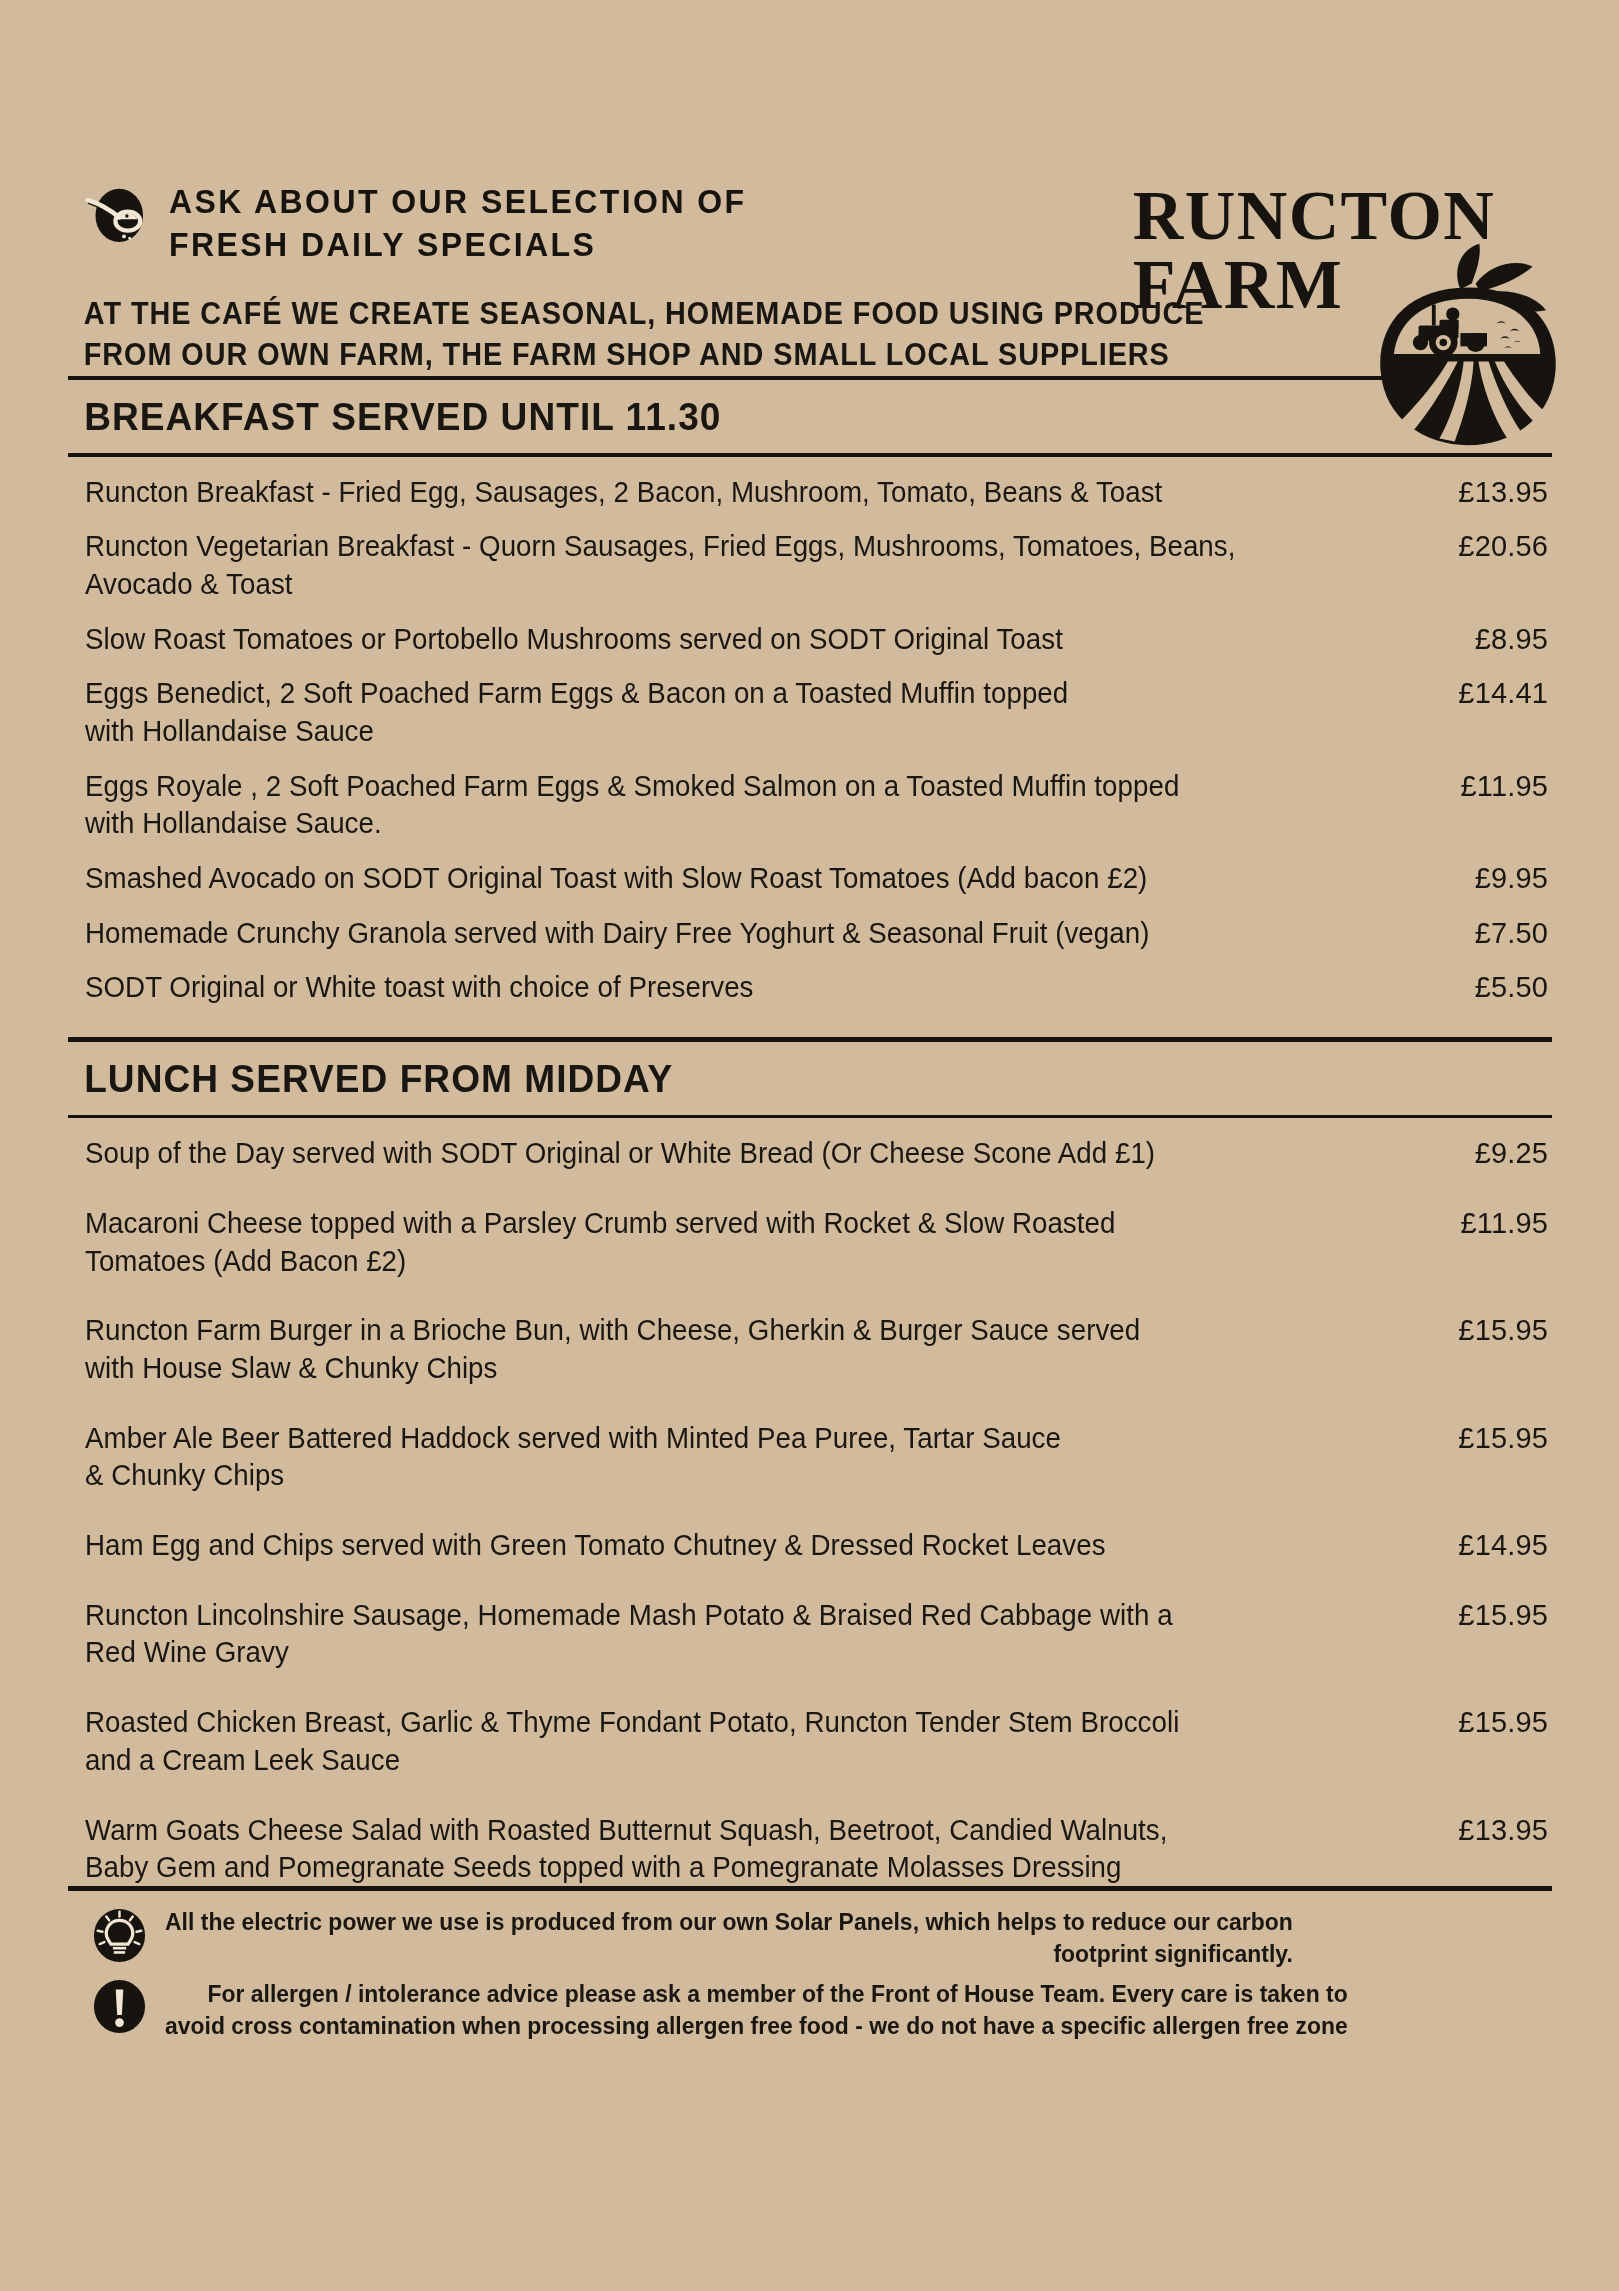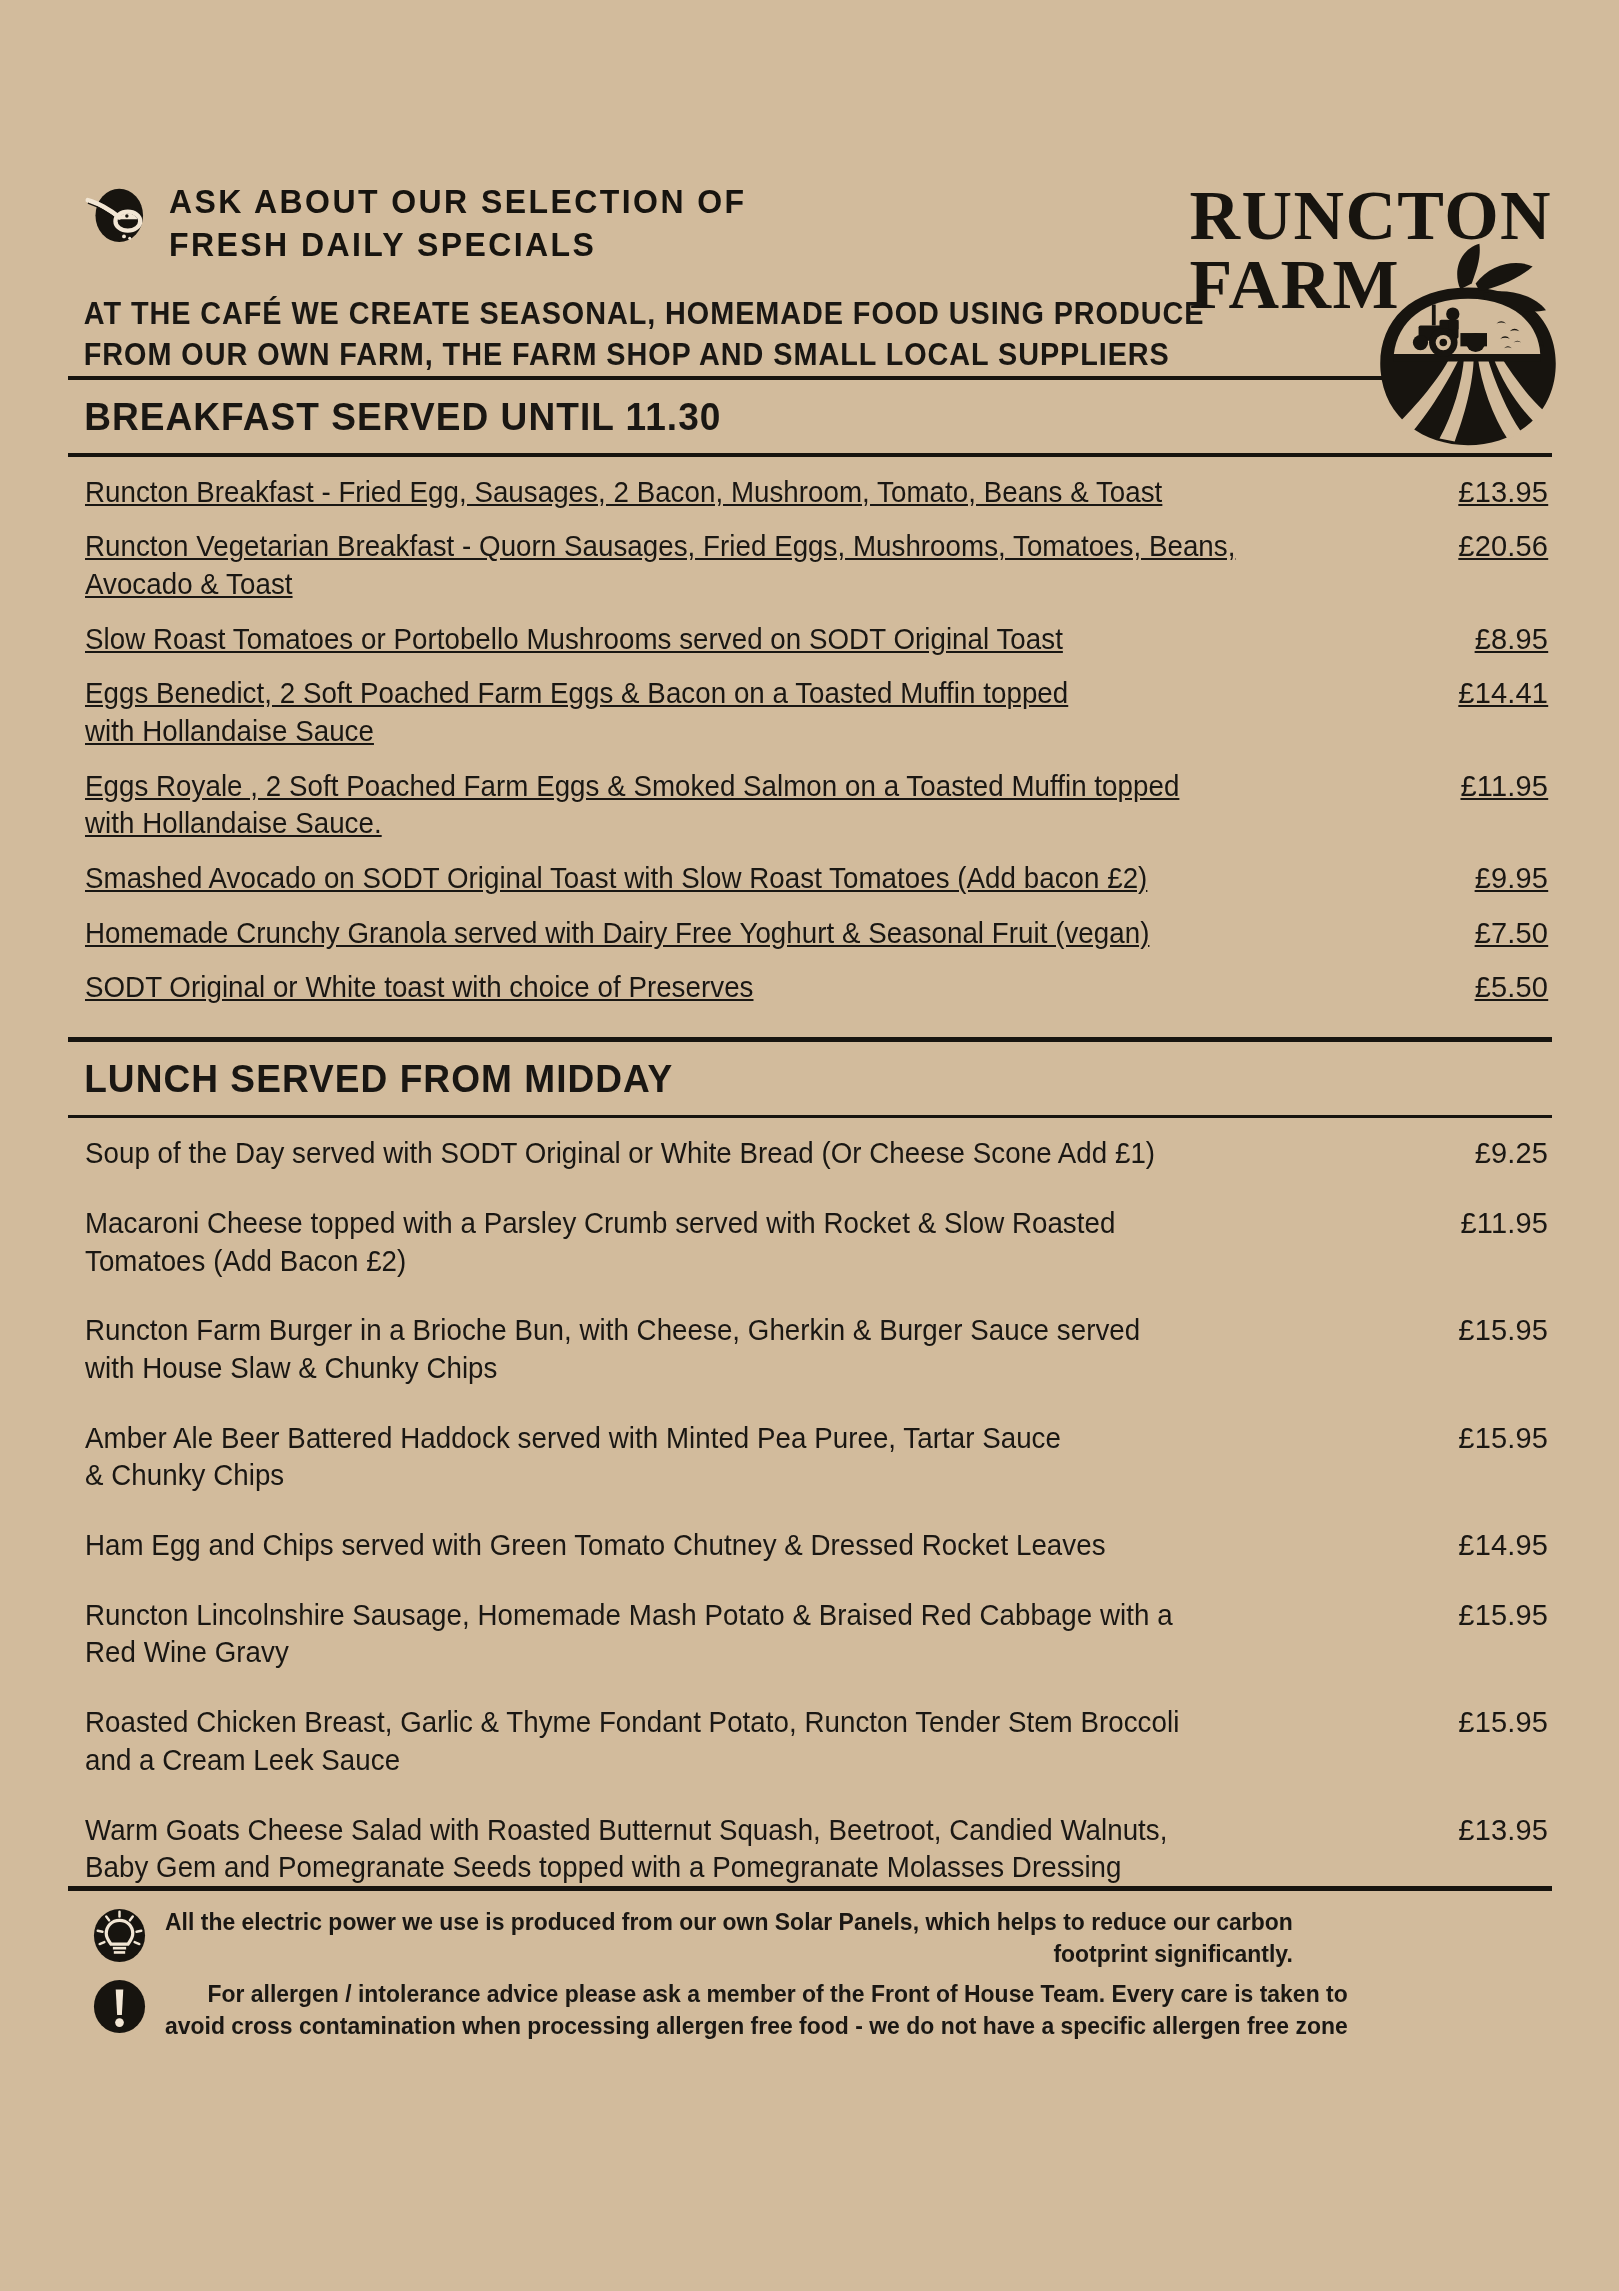--- a/index.html
+++ b/index.html
@@ -54,21 +54,21 @@
     white-space: pre-line;
     transform: scaleX(0.97);
     transform-origin: left top;
   }
 
   .logo {
     position: relative;
     width: 476px;
     display: flex;
     flex-direction: column;
-    align-items: flex-end;
+    align-items: center;
     padding-top: 0px;
   }
   .logo-words {
     font-family: "Liberation Serif", serif;
     font-weight: bold;
     font-size: 70px;
     line-height: 0.99;
     letter-spacing: 1.4px;
     color: #17140f;
     text-transform: uppercase;
@@ -138,21 +138,21 @@
     transform-origin: left top;
   }
   .item-price {
     font-size: 29px;
     line-height: 1.30;
     flex: 0 0 112px;
     text-align: right;
     white-space: nowrap;
     letter-spacing: 0.2px;
   }
-  .items.breakfast .item { margin-bottom: 17px; text-decoration: underline; }
+  .items.breakfast .item { margin-bottom: 17px; }
   .items.lunch { }
   .items.lunch .item { margin-bottom: 32px; }
 
   
   .footer {
     position: absolute;
     left: 68px;
     right: 68px;
     bottom: 34px;
     text-align: right;

